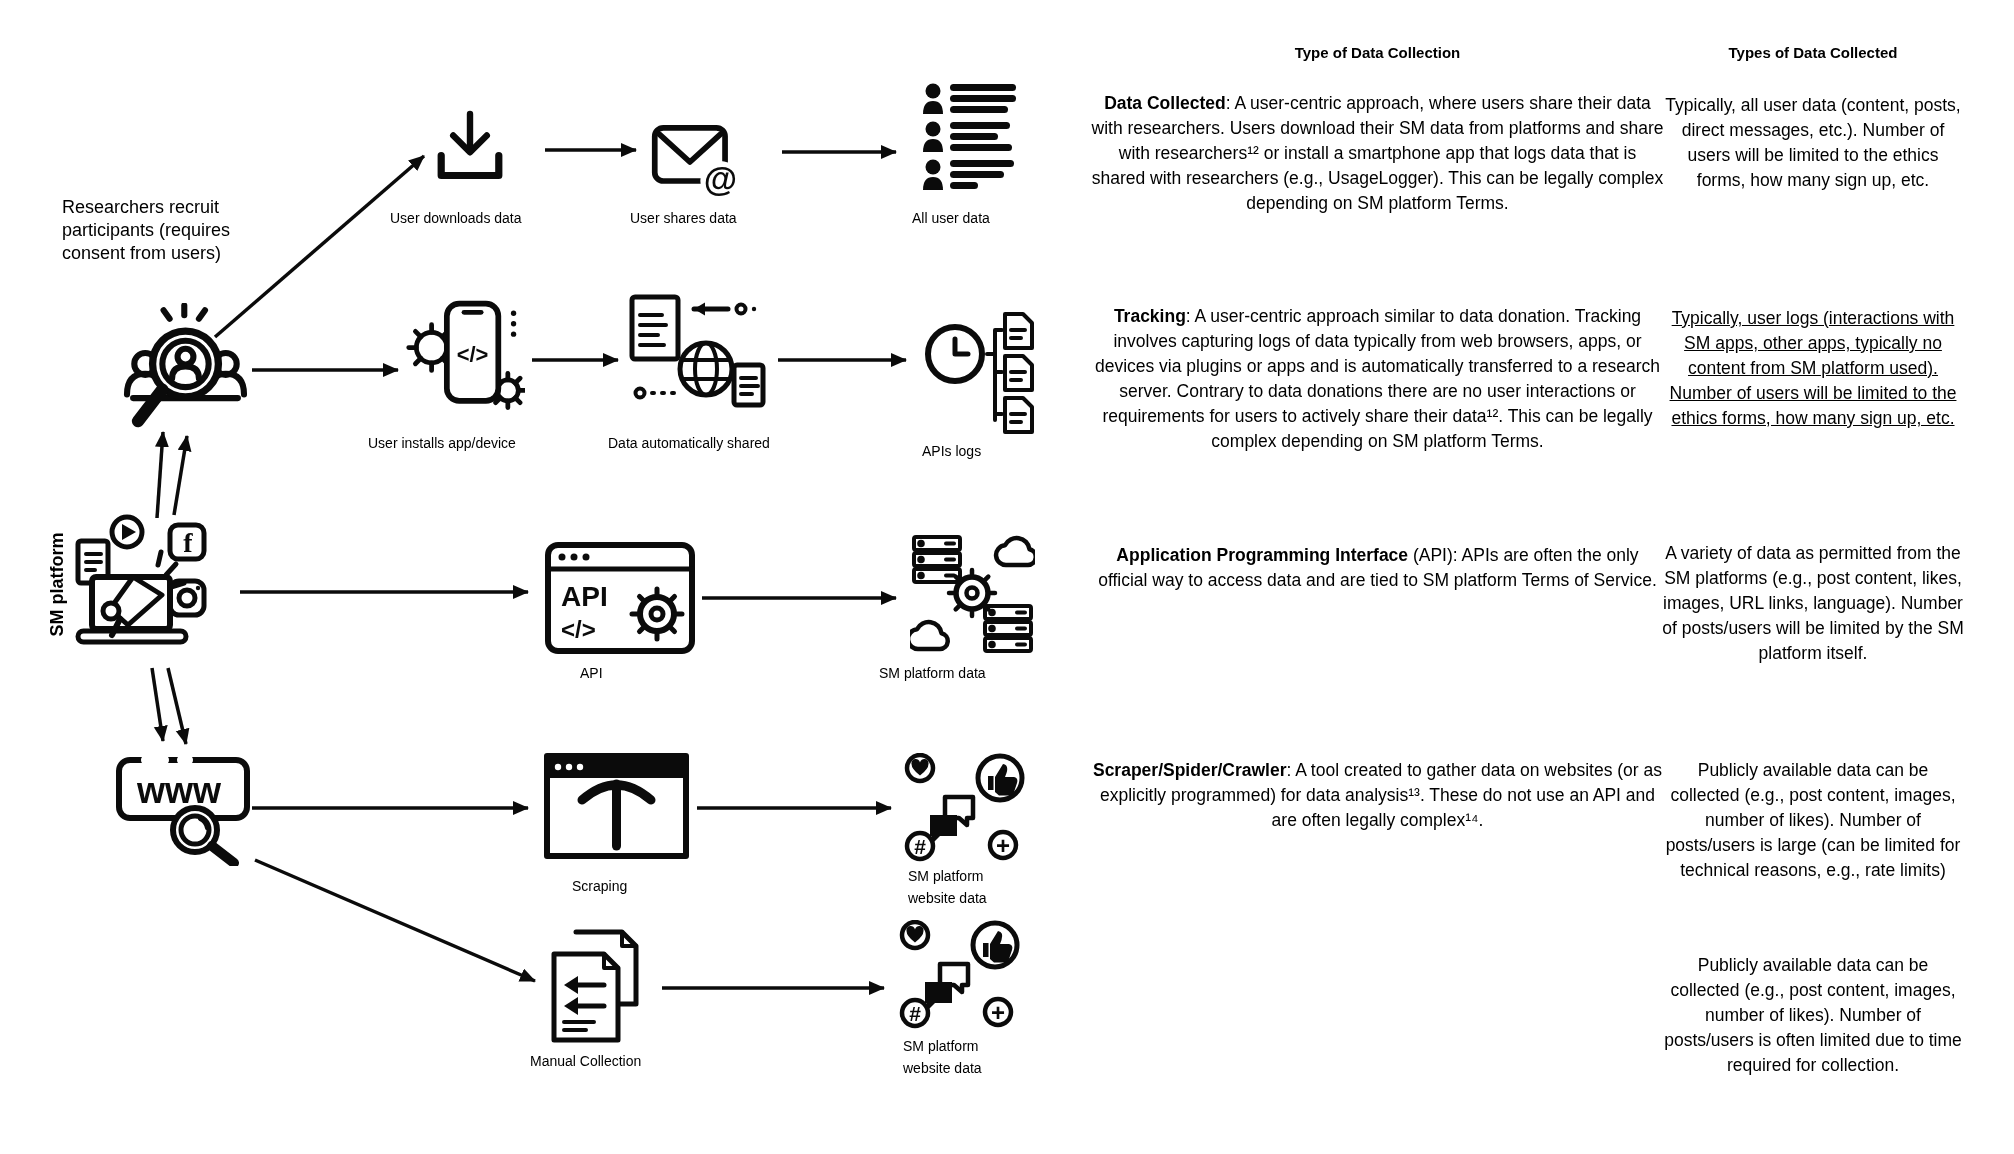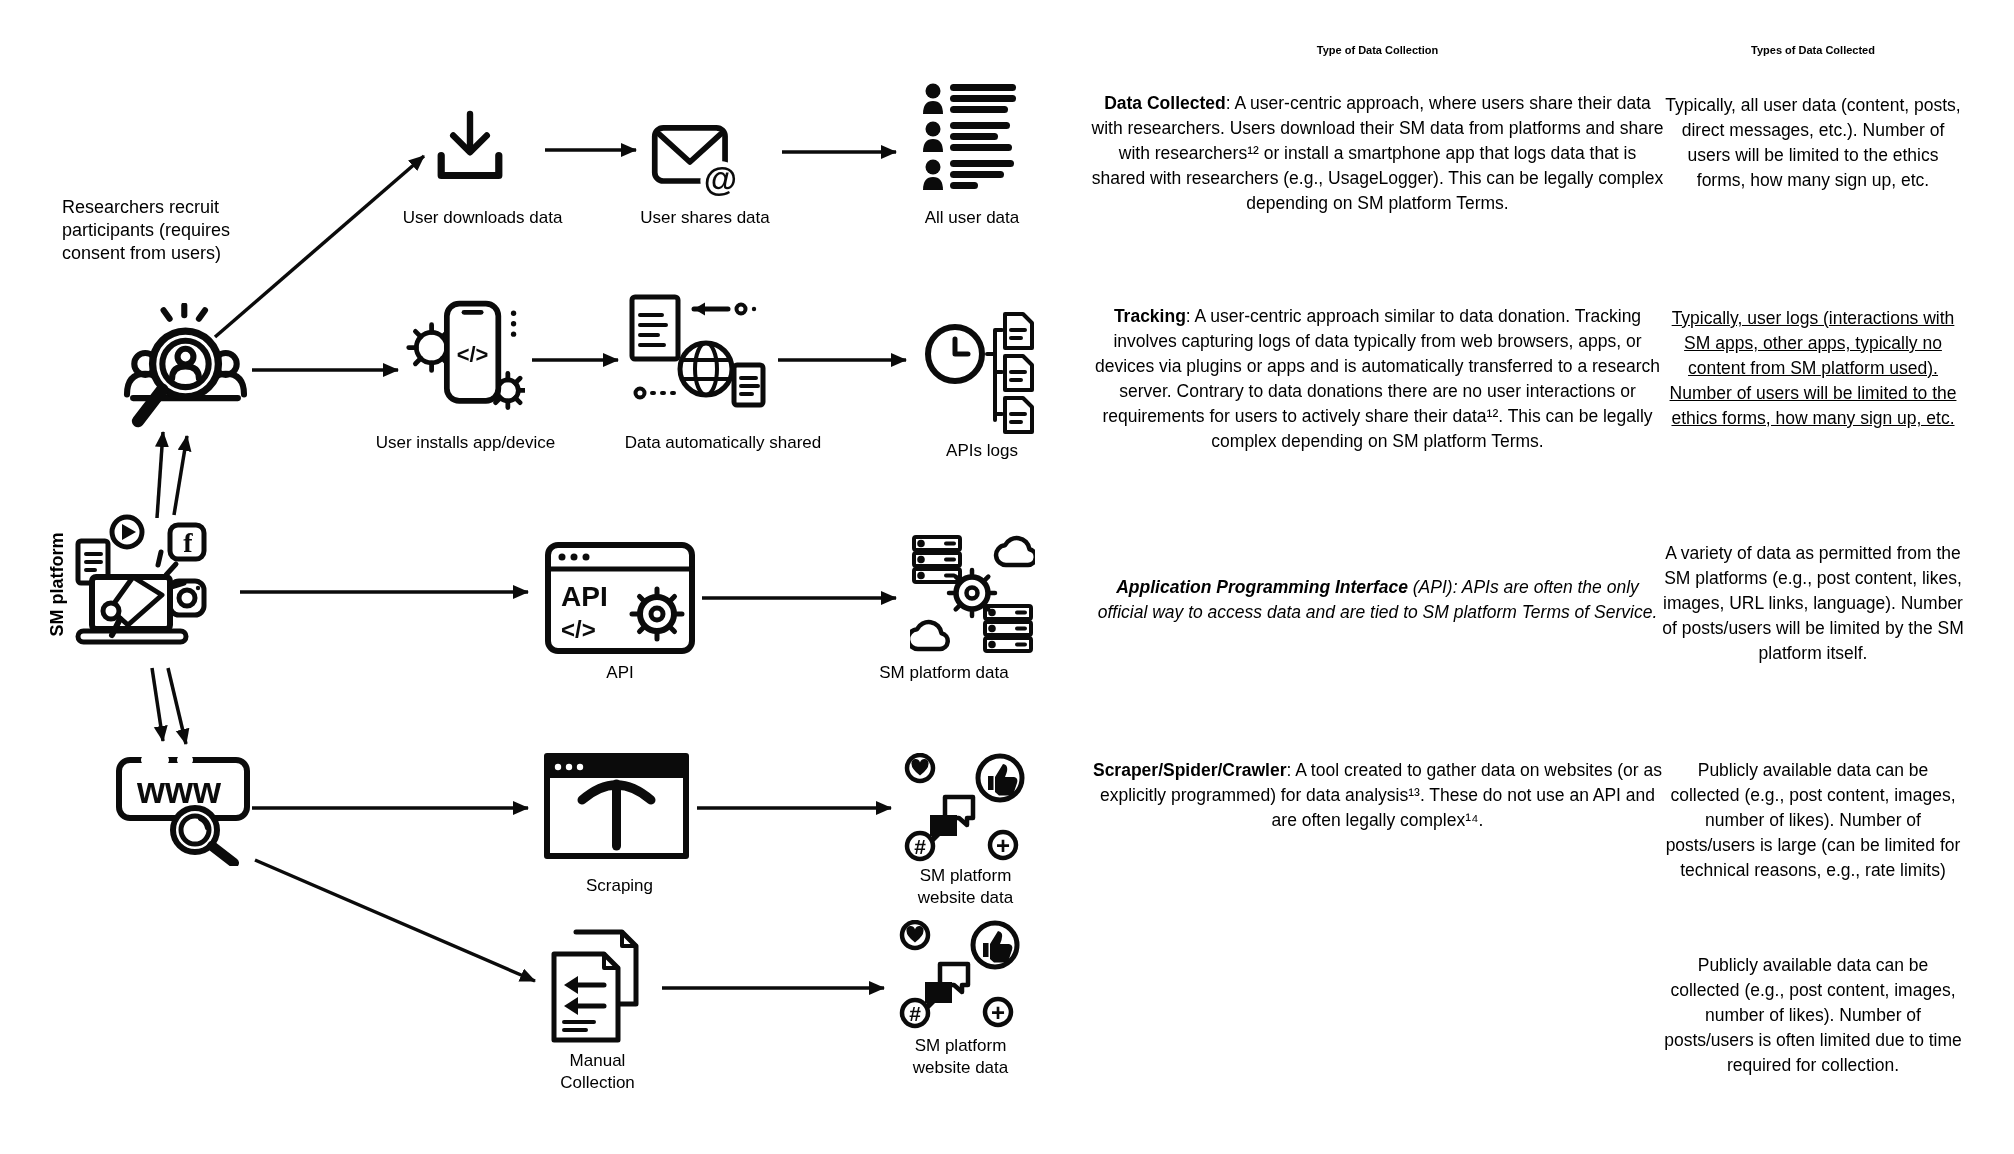--- a/index.html
+++ b/index.html
@@ -1,28 +1,28 @@
 <!DOCTYPE html>
 <html><head>
 <meta charset="utf-8">
 <style>
   html,body{margin:0;padding:0;background:#fff;font-family:"Liberation Sans",sans-serif;color:#000;}
   #canvas{position:relative;width:2014px;height:1154px;background:#fff;overflow:hidden;}
   .icon{position:absolute;}
   .icon svg{width:100%;height:100%;display:block;}
-  .lbl{position:absolute;text-align:center;font-size:17px;line-height:22px;}
+  .lbl{position:absolute;text-align:left;font-size:14px;line-height:22px;}
   .note{position:absolute;font-size:18px;line-height:23px;}
   .vert{position:absolute;font-weight:bold;font-size:18px;text-align:center;transform:rotate(-90deg);white-space:nowrap;}
   .cell{position:absolute;text-align:center;font-size:17.5px;line-height:25px;margin:0;}
-  .hdr{position:absolute;text-align:center;font-size:11px;font-weight:bold;margin:0;}
+  .hdr{position:absolute;text-align:center;font-size:15px;font-weight:bold;margin:0;}
   .c1{left:1090px;width:575px;}
   .c2{left:1662px;width:302px;}
   .r1a{top:91px;}  .r1b{top:93px;}
   .r2a{top:304px;} .r2b{top:306px;text-decoration:underline;}
-  .r3a{top:575px;font-style:italic;} .r3b{top:541px;}
+  .r3a{top:543px;} .r3b{top:541px;}
   .r4a{top:758px;} .r4b{top:758px;}
   .r5a{top:953px;} .r5b{top:953px;}
   .b{font-weight:bold;}
   #arrows{position:absolute;left:0;top:0;}
 </style>
 </head>
 <body>
 
 <div id="canvas">
 

